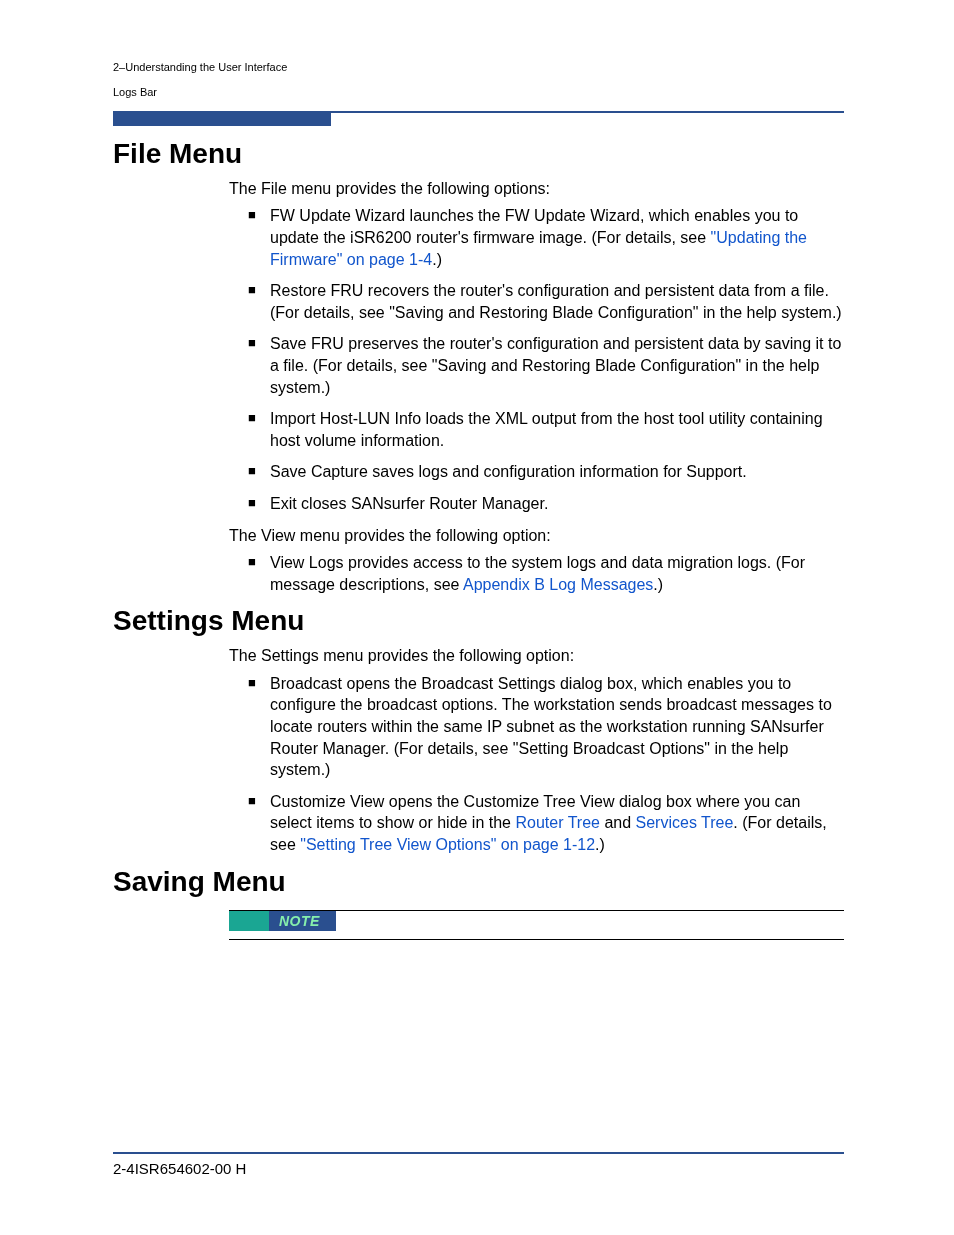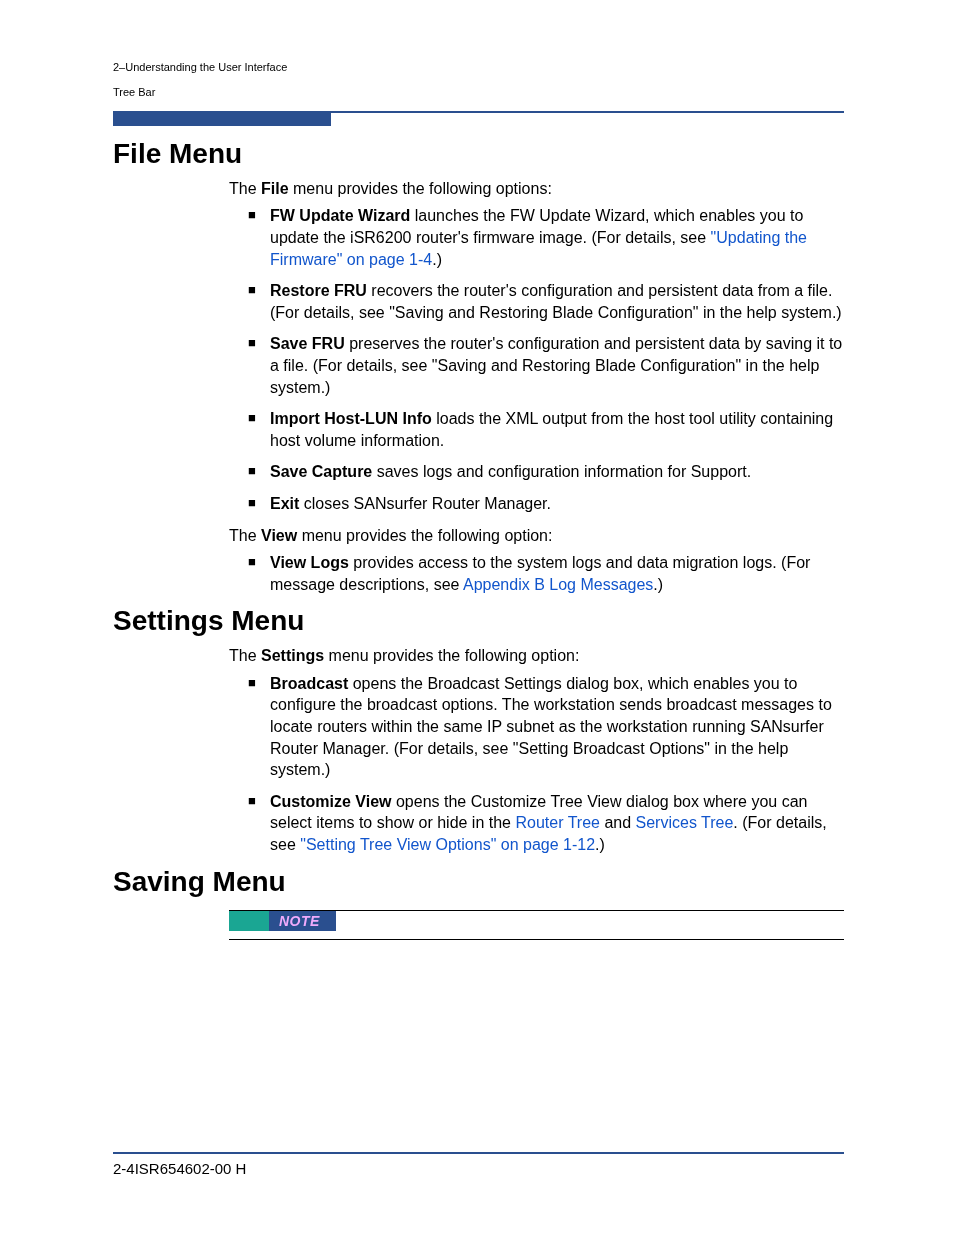--- a/index.html
+++ b/index.html
@@ -53,41 +53,41 @@
       margin-bottom: 10px;
       line-height: 1.35;
     }
     ul.bullet-list > li::before {
       content: "■";
       position: absolute;
       left: 0;
       top: 1px;
       font-size: 13px;
     }
-    .bold { font-weight: bold; }
+    .bold { font-weight: normal; }
     .link { color: #1155cc; }
     .note-block {
       margin-left: 116px;
       margin-top: 12px;
     }
     .note-rule-top {
       border: none;
       border-top: 1.5px solid #000;
     }
     .note-label-row {
       display: flex;
     }
     .note-teal {
       background: #1aa693;
       width: 40px;
       height: 20px;
     }
     .note-label {
       background: #2a4f8f;
-      color: #f0abfc;
+      color: #86efac;
       font-weight: bold;
       font-style: italic;
       font-size: 14px;
       padding: 2px 16px 2px 10px;
       letter-spacing: 0.5px;
     }
     .note-text {
       margin-left: 38px;
       margin-top: 8px;
       line-height: 1.35;
@@ -112,21 +112,21 @@
     .footer-row {
       display: flex;
       font-size: 15px;
     }
   </style>
 </head>
 <body>
 
 <div class="page-container">
   <div class="header-text">2–Understanding the User Interface</div>
-  <div class="header-text">Tree Bar</div>
+  <div class="header-text">Logs Bar</div>
   <hr class="header-rule">
   <div class="blue-bar"></div>
 
   <h2 class="section-heading">File Menu</h2>
   <p class="body-para">
     <span>The </span><span class="bold">File</span><span> menu provides the following options:</span>
   </p>
   <ul class="bullet-list">
     <li>
       <span class="bold">FW Update Wizard</span><span> launches the FW Update Wizard, which enables you to update the iSR6200 router's firmware image. (For details, see </span><span class="link">"Updating the Firmware" on page 1-4</span><span>.)</span>

